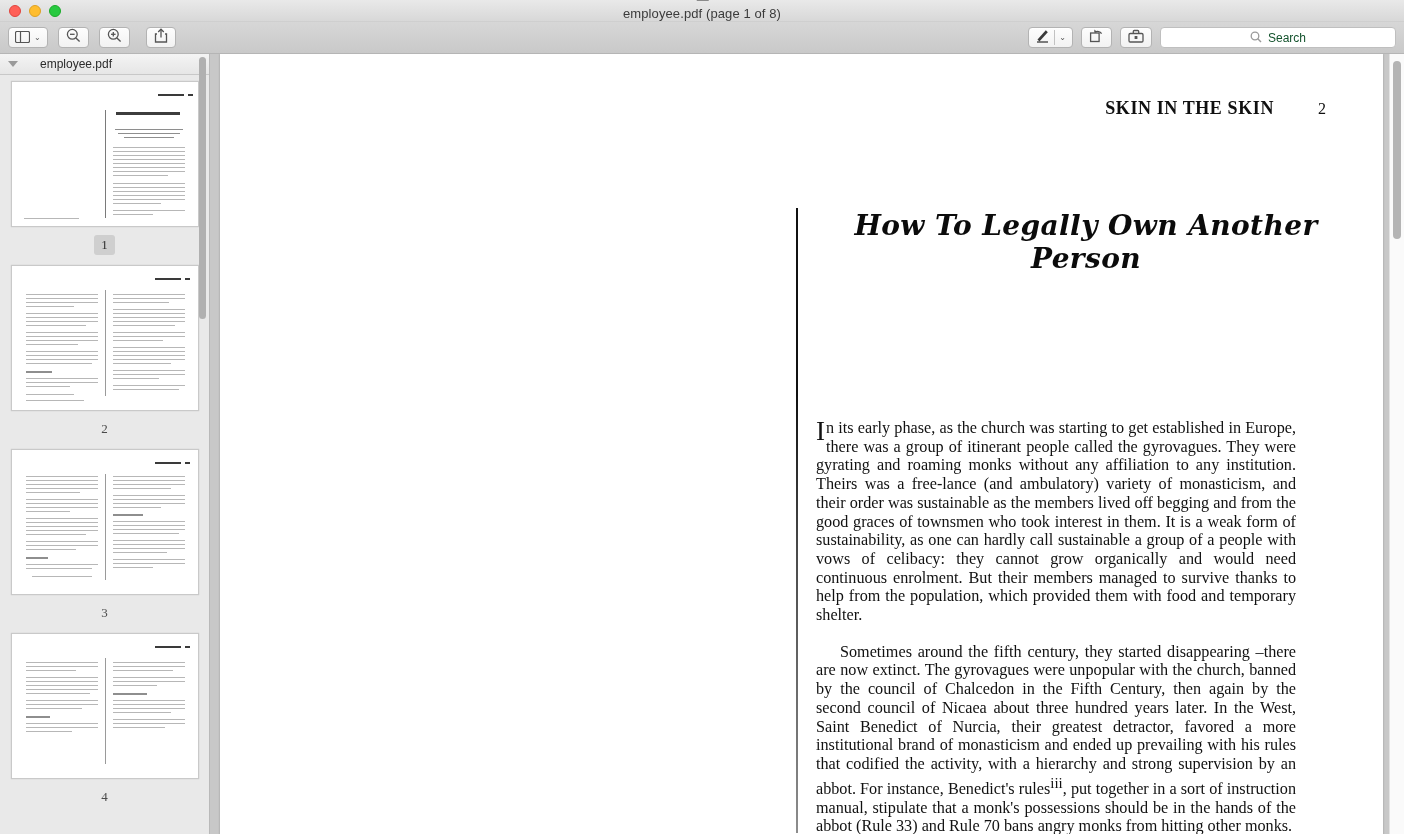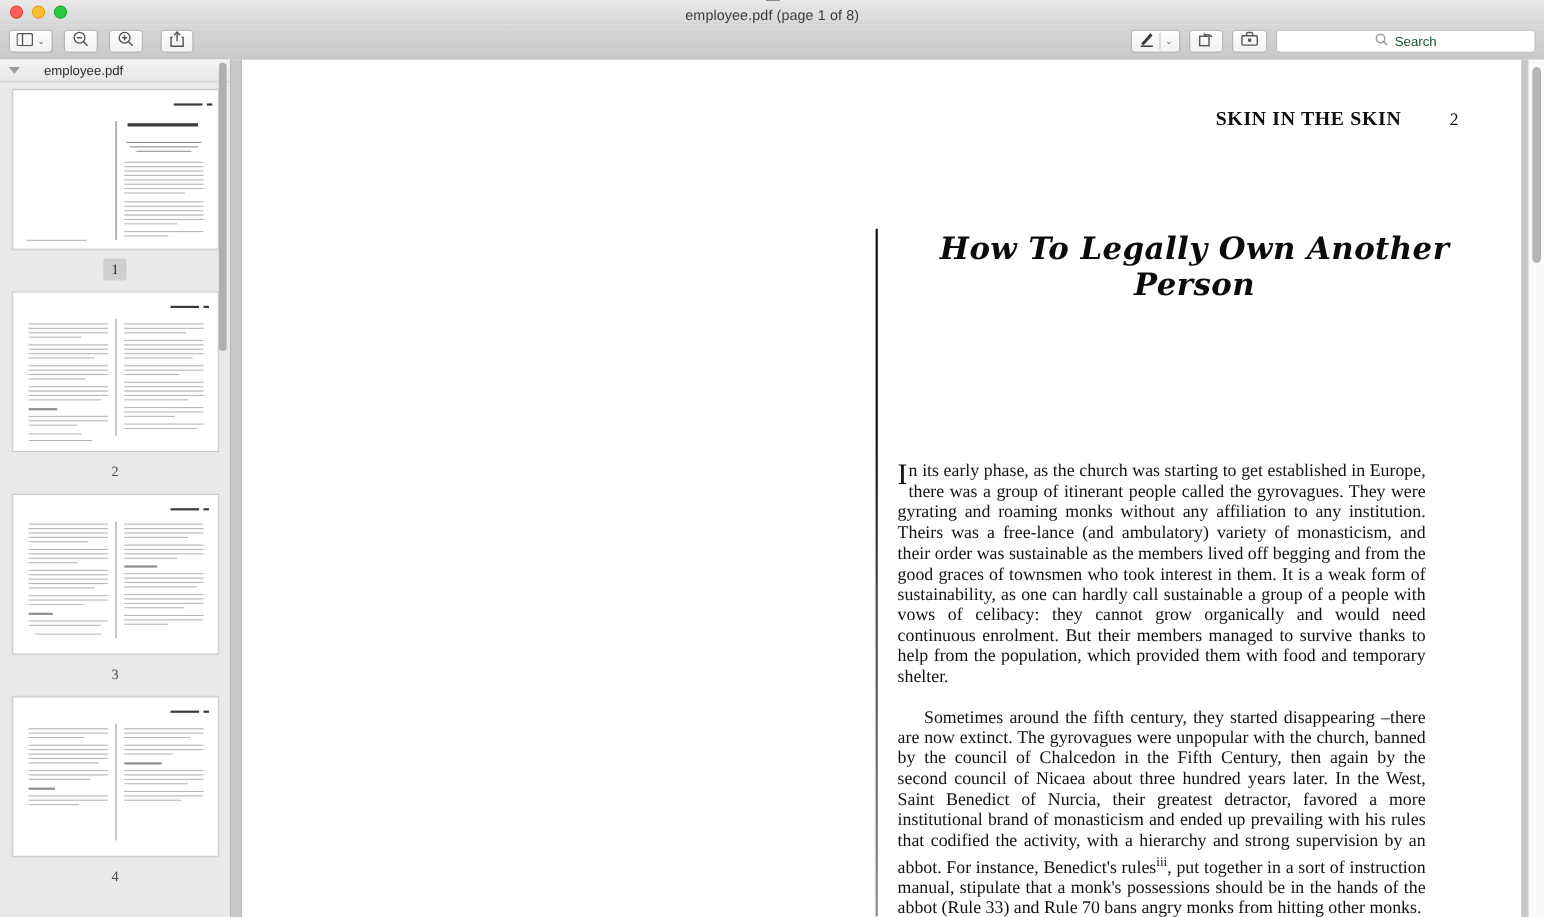--- a/index.html
+++ b/index.html
@@ -168,21 +168,21 @@
     font-family: "Liberation Serif", serif;
     font-size: 16.2px; line-height: 18.7px;
     color: #111; text-align: justify;
   }
   .pg-body p { text-align: justify; text-justify: inter-word; margin: 0; }
   .pg-body p.para2 { text-indent: 24px; margin-top: 18px; }
   .dropcap {
     float: left; font-size: 27px; line-height: 22px;
     padding: 1px 1px 0 0; font-family: "Liberation Serif", serif;
   }
-  sup.fn { font-size: 12px; vertical-align: super; margin-top: 48px; }
+  sup.fn { font-size: 15px; vertical-align: super; margin-top: 48px; }
 
   .main-scrollbar {
     position: absolute; right: 3px; width: 8px; border-radius: 4px;
     background: #b4b4b4;
   }
   .main-scrolltrack {
     position: absolute; right: 0; top: 0; bottom: 0; width: 15px;
     background: #fafafa; border-left: 1px solid #e2e2e2;
   }
 </style>

